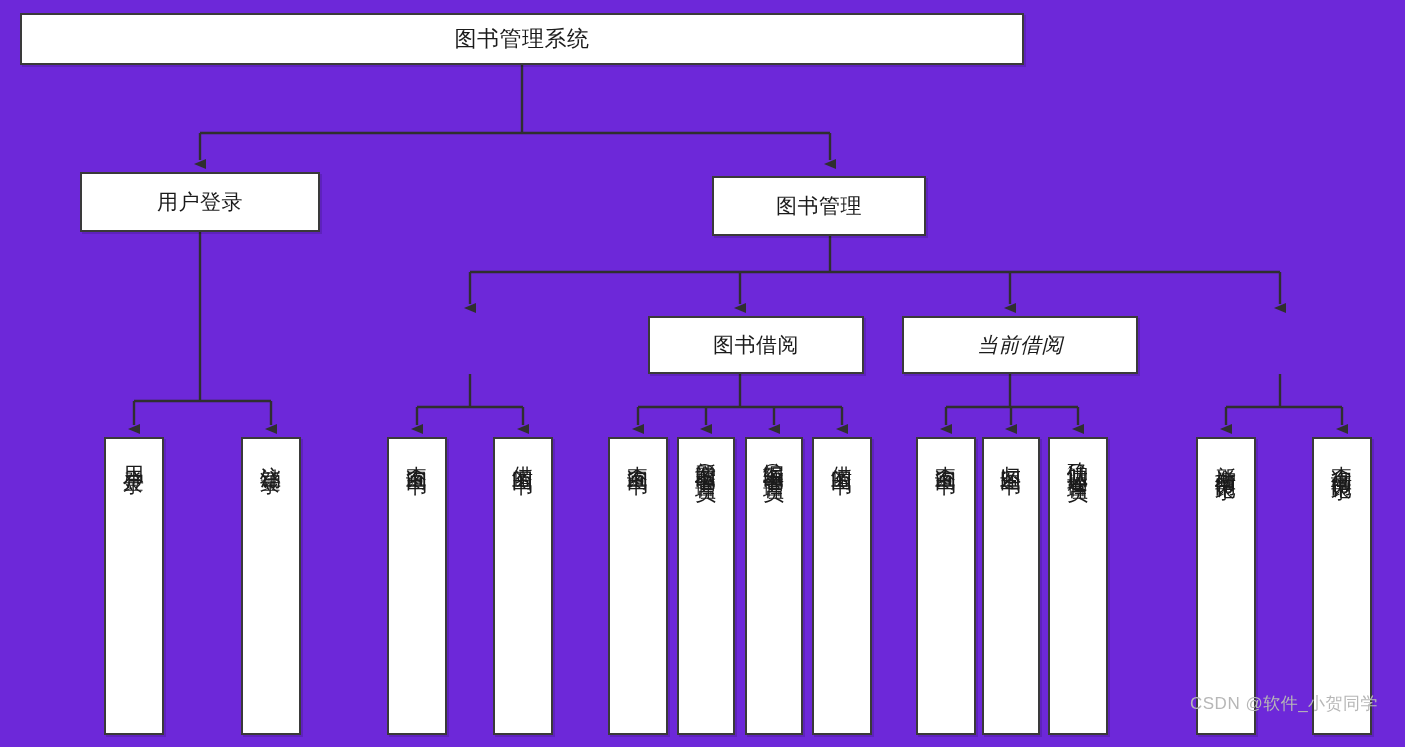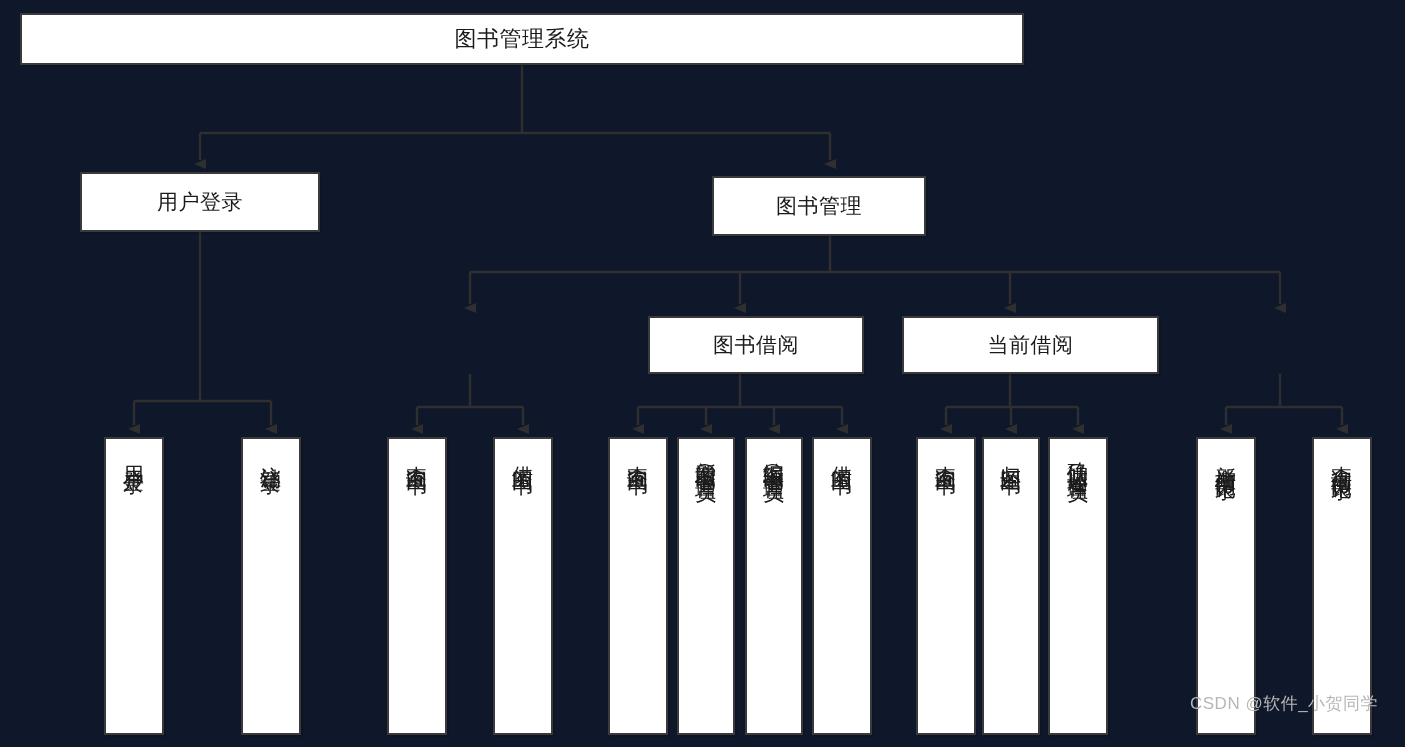--- a/index.html
+++ b/index.html
@@ -4,21 +4,21 @@
 <style>
   html,body{margin:0;padding:0;background:#ffffff;}
   body{
     font-family:"Liberation Sans","DejaVu Sans",sans-serif;
     -webkit-font-smoothing:antialiased;
   }
   #canvas{
     position:relative;
     width:1405px;
     height:747px;
-    background:#0f172a;
+    background:#6d28d9;
     overflow:hidden;
   }
   #wires{
     position:absolute;
     left:0;top:0;
     width:1405px;height:747px;
     pointer-events:none;
   }
   .node{
     position:absolute;
@@ -131,21 +131,21 @@
 
   <div class="node l1" style="left:712px;top:176px;width:214px;height:60px;">
     <span class="label">图书管理</span>
   </div>
 
 
   <div class="node l2" style="left:632px;top:316px;width:216px;height:58px;margin-left:16px;">
     <span class="label">图书借阅</span>
   </div>
 
-  <div class="node l2" style="left:902px;top:316px;width:257px;height:58px;">
+  <div class="node l2" style="left:902px;top:316px;width:236px;height:58px;font-style:italic;">
     <span class="label">当前借阅</span>
   </div>
 
 
   <div class="node leaf" style="left:104px;top:437px;width:60px;height:298px;">
     <span class="label">用户登录</span>
   </div>
 
   <div class="node leaf" style="left:241px;top:437px;width:60px;height:298px;">
     <span class="label">注销登录</span>

